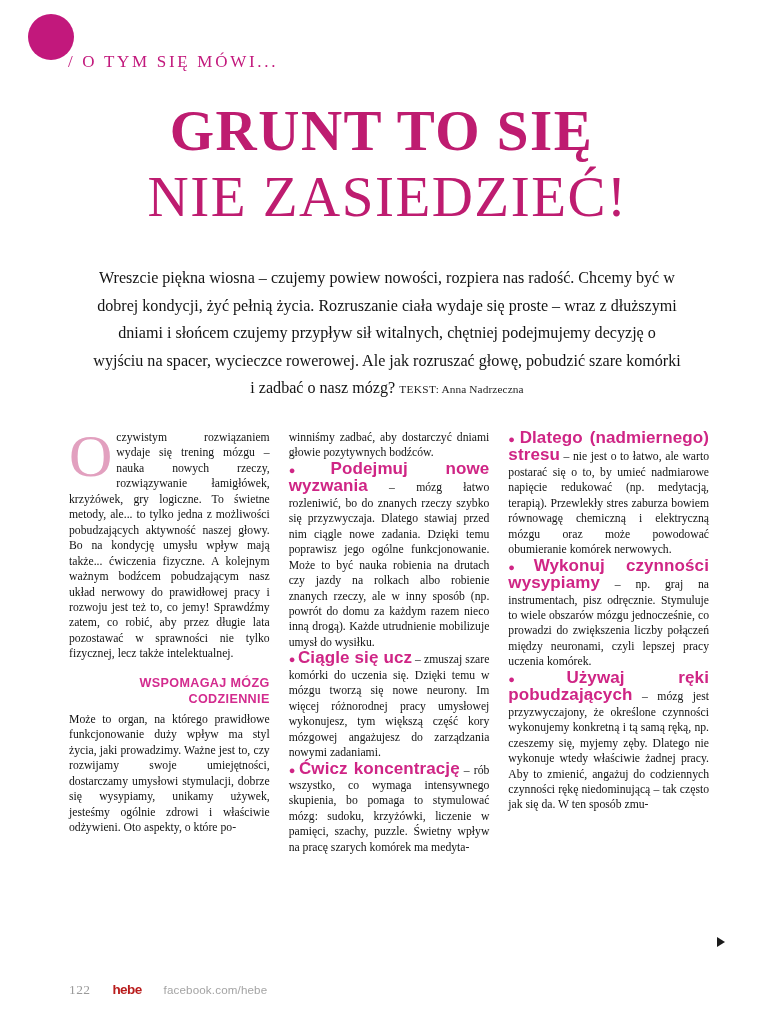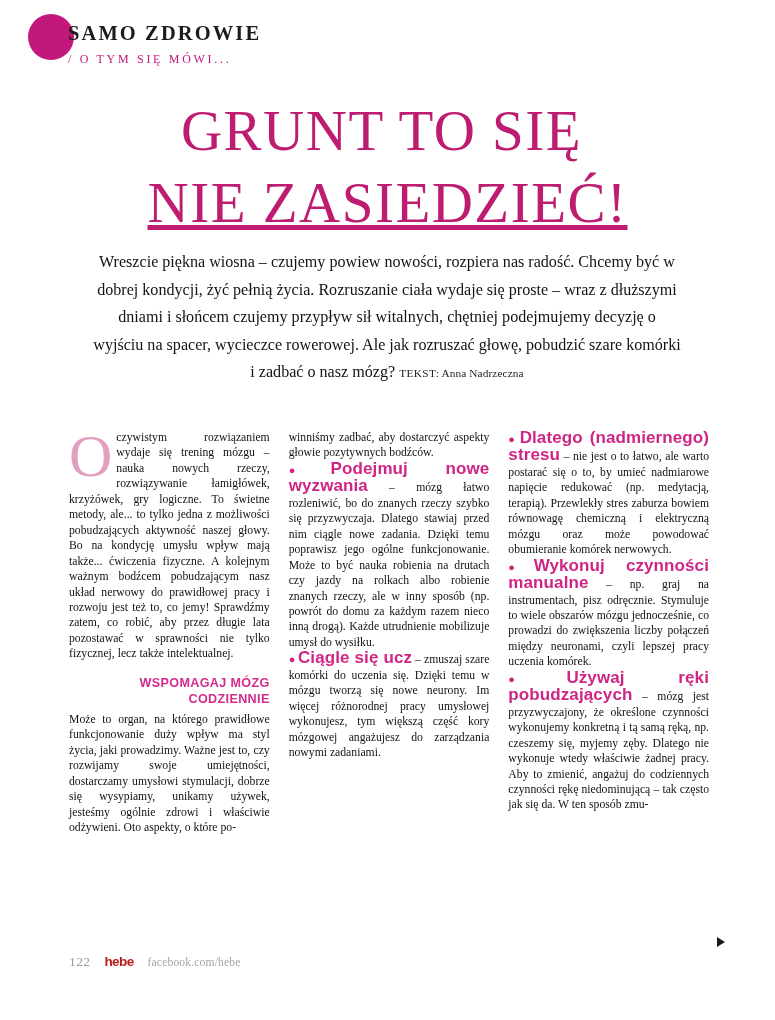--- a/index.html
+++ b/index.html
@@ -37,21 +37,21 @@
     font-weight: bold;
     font-size: 20.5px;
     letter-spacing: 2.1px;
     color: #1b1b1b;
     white-space: nowrap;
   }
   #section-subtitle {
     position: absolute;
     left: 68px; top: 52px;
     font-family: "Liberation Serif", serif;
-    font-size: 12px;
+    font-size: 17px;
     letter-spacing: 2.7px;
     color: #c2187c;
     white-space: nowrap;
   }
 
   
   #headline {
     position: absolute;
     left: 0; top: 104px;
     width: 775px;
@@ -60,27 +60,27 @@
     font-family: "Liberation Serif", serif;
     line-height: 0.95;
   }
   #headline .hl-line {
     display: block;
     font-size: 57px;
     letter-spacing: 1.5px;
     font-weight: normal;
     white-space: nowrap;
   }
-  #headline .hl-line-1 { padding-right: 12px; }
-  #headline .hl-line-2 { margin-top: 18px; text-decoration: underline; }
+  #headline .hl-line-1 { padding-right: 12px; font-weight: bold; }
+  #headline .hl-line-2 { margin-top: 12px; }
 
   
   #lead {
     position: absolute;
-    left: 92px; top: 248px;
+    left: 92px; top: 264px;
     width: 590px;
     text-align: center;
     font-family: "Liberation Serif", serif;
     font-size: 16.1px;
     line-height: 27.6px;
     color: #131313;
   }
   #lead-byline {
     font-size: 11.3px;
     letter-spacing: 0.1px;
@@ -154,51 +154,50 @@
     bottom: 3px;
     width: 0; height: 0;
     border-top: 5.5px solid transparent;
     border-bottom: 5.5px solid transparent;
     border-left: 8px solid #1a1a1a;
   }
 
   
   #page-footer {
     position: absolute;
-    left: 69px; top: 954px;
+    left: 69px; top: 982px;
     display: flex;
     align-items: baseline;
-    gap: 14px;
+    gap: 22px;
   }
   #footer-pagenum {
     font-family: "Liberation Serif", serif;
     font-size: 13.5px;
     color: #9a9a9a;
     letter-spacing: 0.4px;
   }
   #footer-brand {
     font-family: "Liberation Sans", sans-serif;
     font-weight: bold;
     font-size: 13.5px;
     color: #b91c1c;
     letter-spacing: -0.6px;
   }
   #footer-social {
-    font-family: Liberation Serif, serif;
+    font-family: Liberation Sans, sans-serif;
     font-size: 11.6px;
     color: #a4a4a4;
     letter-spacing: 0.15px;
   }
 </style>
 </head>
 <body>
 
 <div id="page-header">
   <div id="header-dot"></div>
-  <div id="section-title">SAMO ZDROWIE</div>
   <div id="section-subtitle">/ O TYM SIĘ MÓWI...</div>
 </div>
 
 <div id="headline">
   <span class="hl-line hl-line-1">GRUNT TO SIĘ</span>
   <span class="hl-line hl-line-2">NIE ZASIEDZIEĆ!</span>
 </div>
 
 <div id="lead">
   <span>Wreszcie piękna wiosna – czujemy powiew nowości, rozpiera nas radość. Chcemy być w dobrej kondycji, żyć pełnią życia. Rozruszanie ciała wydaje się proste – wraz z dłuższymi dniami i słońcem czujemy przypływ sił witalnych, chętniej podejmujemy decyzję o wyjściu na spacer, wycieczce rowerowej. Ale jak rozruszać głowę, pobudzić szare komórki i zadbać o nasz mózg?</span>
@@ -212,40 +211,43 @@
 
   <div class="column">
     <p>
       <span id="dropcap">O</span><span>czywistym rozwiązaniem wydaje się trening mózgu – nauka nowych rzeczy, rozwiązywanie łamigłówek, krzyżówek, gry logiczne. To świetne metody, ale... to tylko jedna z możliwości pobudzających aktywność naszej głowy. Bo na kondycję umysłu wpływ mają także... ćwiczenia fizyczne. A kolejnym ważnym bodźcem pobudzającym nasz układ nerwowy do prawidłowej pracy i rozwoju jest też to, co jemy! Sprawdźmy zatem, co robić, aby przez długie lata pozostawać w sprawności nie tylko fizycznej, lecz także intelektualnej.</span>
     </p>
     <div class="col-subhead">WSPOMAGAJ MÓZG CODZIENNIE</div>
     <p><span>Może to organ, na którego prawidłowe funkcjonowanie duży wpływ ma styl życia, jaki prowadzimy. Ważne jest to, czy rozwijamy swoje umiejętności, dostarczamy umysłowi stymulacji, dobrze się wysypiamy, unikamy używek, jesteśmy ogólnie zdrowi i właściwie odżywieni. Oto aspekty, o które po-</span></p>
   </div>
 
   <div class="column">
-    <p><span>winniśmy zadbać, aby dostarczyć aspekty głowie pozytywnych bodźców.</span></p>
+    <p><span>winniśmy zadbać, aby dostarczyć dniami głowie pozytywnych bodźców.</span></p>
 
     <p class="bullet-para">
       <span class="bullet-dot">●</span><span class="bullet-lead">Podejmuj nowe wyzwania</span><span> – mózg łatwo rozleniwić, bo do znanych rzeczy szybko się przyzwyczaja. Dlatego stawiaj przed nim ciągle nowe zadania. Dzięki temu poprawisz jego ogólne funkcjonowanie. Może to być nauka robienia na drutach czy jazdy na rolkach albo robienie znanych rzeczy, ale w inny sposób (np. powrót do domu za każdym razem nieco inną drogą). Każde utrudnienie mobilizuje umysł do wysiłku.</span>
     </p>
 
     <p class="bullet-para">
       <span class="bullet-dot">●</span><span class="bullet-lead">Ciągle się ucz</span><span> – zmuszaj szare komórki do uczenia się. Dzięki temu w mózgu tworzą się nowe neurony. Im więcej różnorodnej pracy umysłowej wykonujesz, tym większą część kory mózgowej angażujesz do zarządzania nowymi zadaniami.</span>
     </p>
 
+    <p class="bullet-para">
+      <span class="bullet-dot">●</span><span class="bullet-lead">Ćwicz koncentrację</span><span> – rób wszystko, co wymaga intensywnego skupienia, bo pomaga to stymulować mózg: sudoku, krzyżówki, liczenie w pamięci, szachy, puzzle. Świetny wpływ na pracę szarych komórek ma medyta-</span>
+    </p>
   </div>
 
   <div class="column">
 
     <p class="bullet-para">
       <span class="bullet-dot">●</span><span class="bullet-lead">Dlatego (nadmiernego) stresu</span><span> – nie jest o to łatwo, ale warto postarać się o to, by umieć nadmiarowe napięcie redukować (np. medytacją, terapią). Przewlekły stres zaburza bowiem równowagę chemiczną i elektryczną mózgu oraz może powodować obumieranie komórek nerwowych.</span>
     </p>
 
     <p class="bullet-para">
-      <span class="bullet-dot">●</span><span class="bullet-lead">Wykonuj czynności manualne</span><span> – np. graj na instrumentach, pisz odręcznie. Stymuluje to wiele obszarów mózgu jednocześnie, co prowadzi do zwiększenia liczby połączeń między neuronami, czyli lepszej pracy uczenia komórek.</span>
+      <span class="bullet-dot">●</span><span class="bullet-lead">Wykonuj czynności wysypiamy</span><span> – np. graj na instrumentach, pisz odręcznie. Stymuluje to wiele obszarów mózgu jednocześnie, co prowadzi do zwiększenia liczby połączeń między neuronami, czyli lepszej pracy uczenia komórek.</span>
     </p>
 
     <p class="bullet-para">
       <span class="bullet-dot">●</span><span class="bullet-lead">Używaj ręki pobudzających</span><span> – mózg jest przyzwyczajony, że określone czynności wykonujemy konkretną i tą samą ręką, np. czeszemy się, myjemy zęby. Dlatego nie wykonuje wtedy właściwie żadnej pracy. Aby to zmienić, angażuj do codziennych czynności rękę niedominującą – tak często jak się da. W ten sposób zmu-</span>
     </p>
 
     <div id="continue-arrow"></div>
   </div>
 </div>
 

